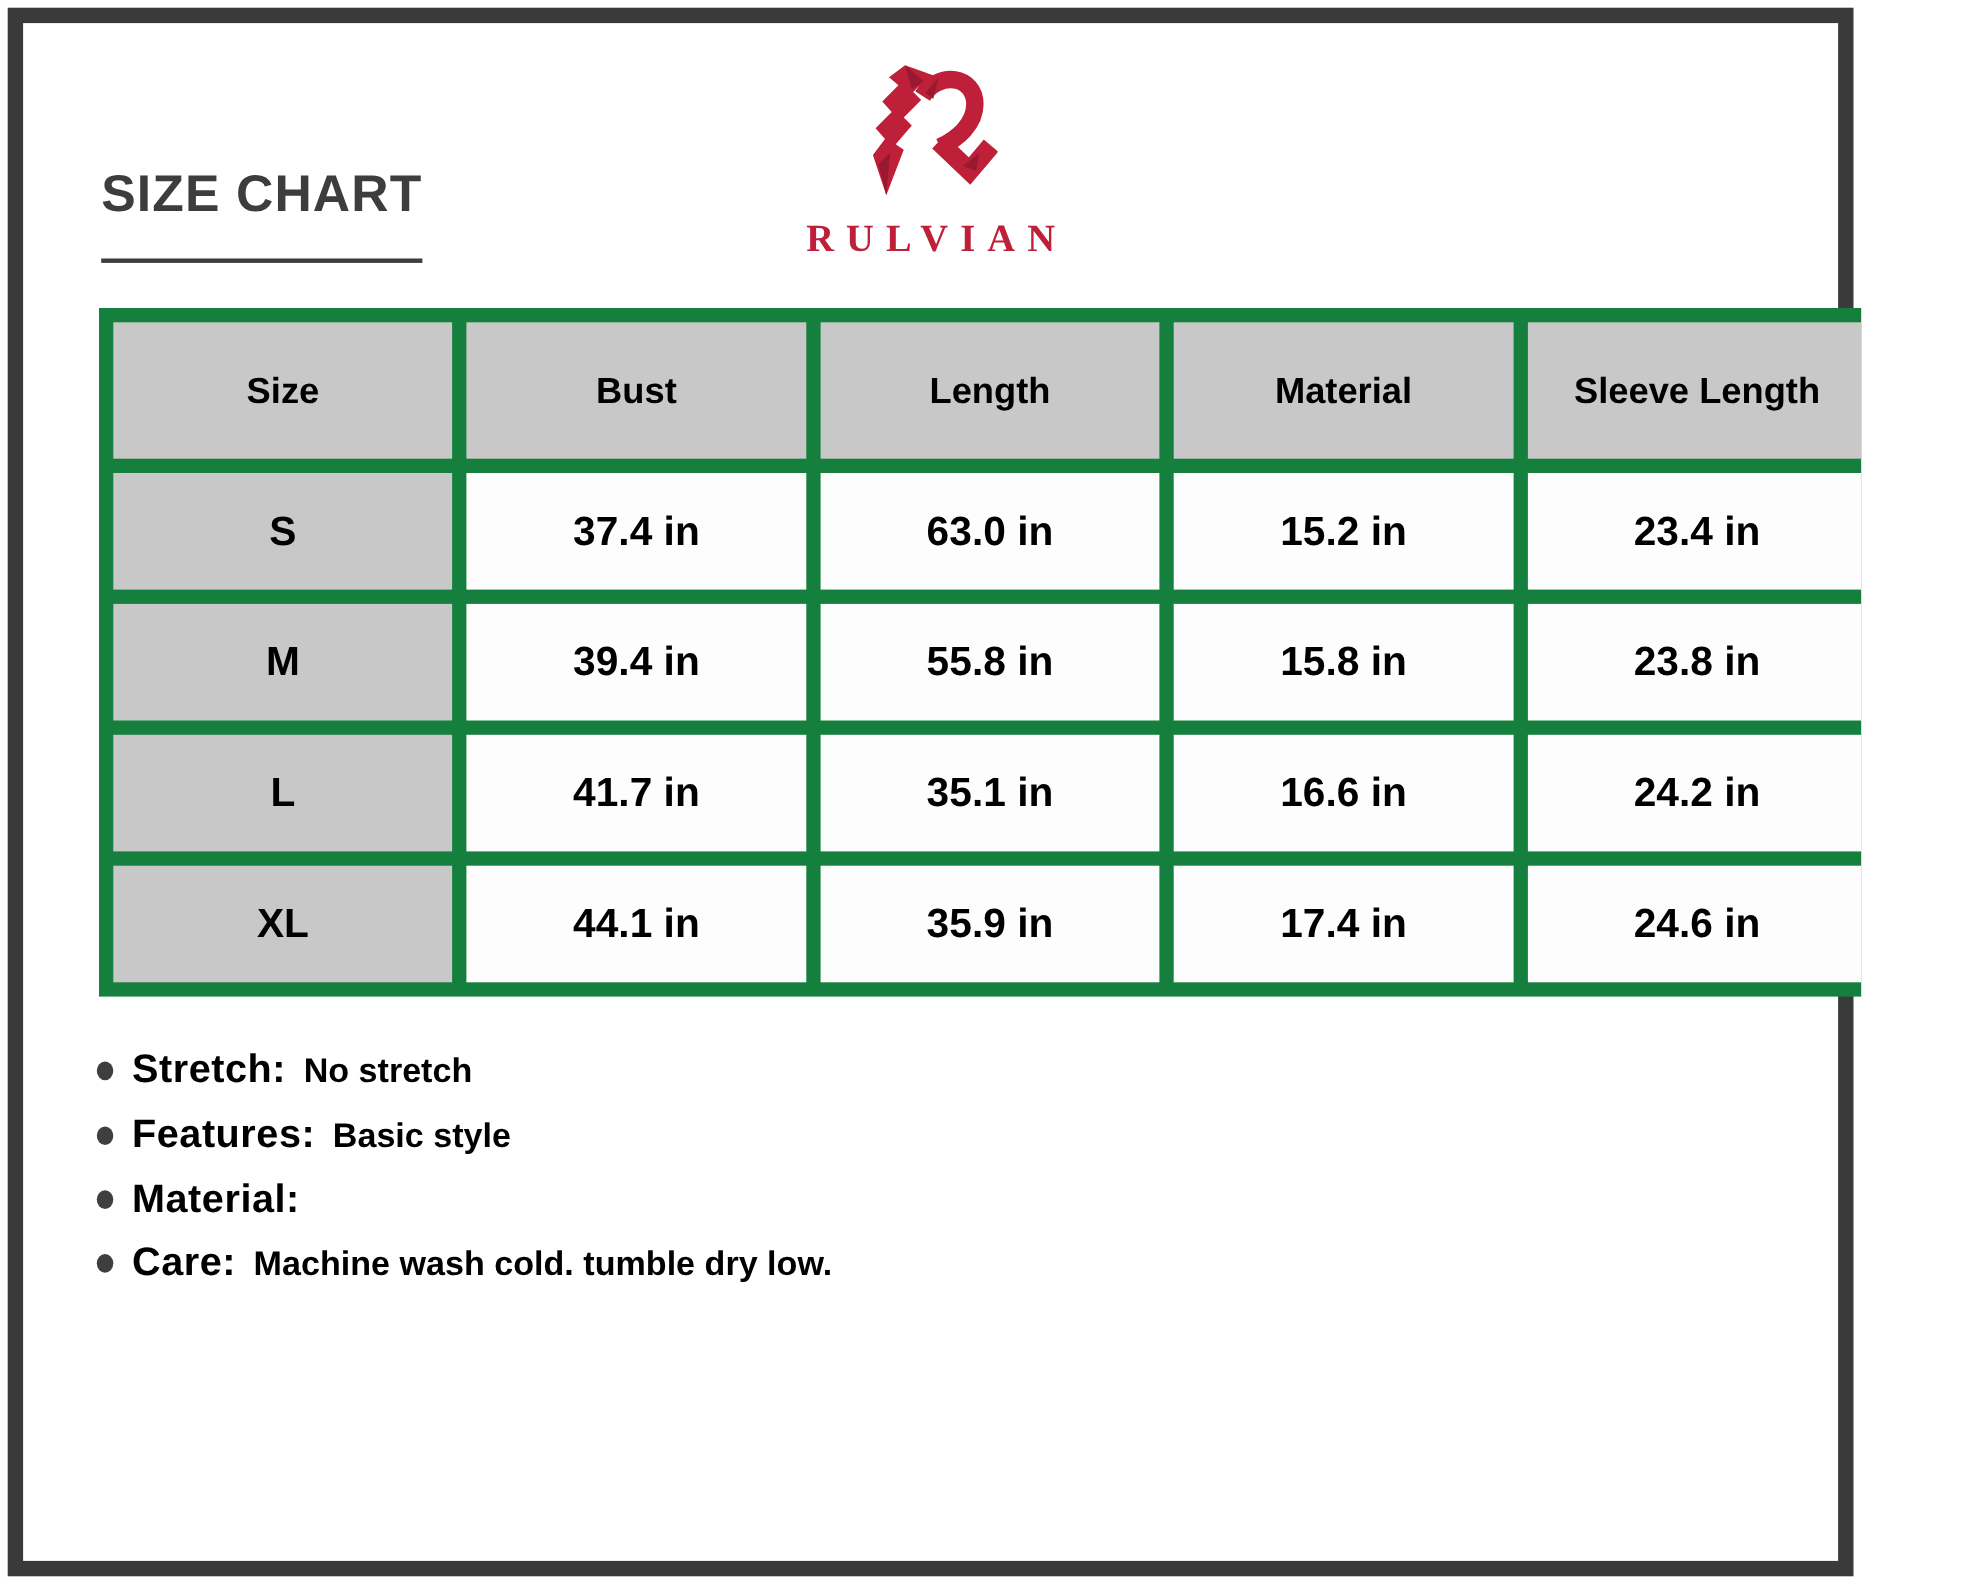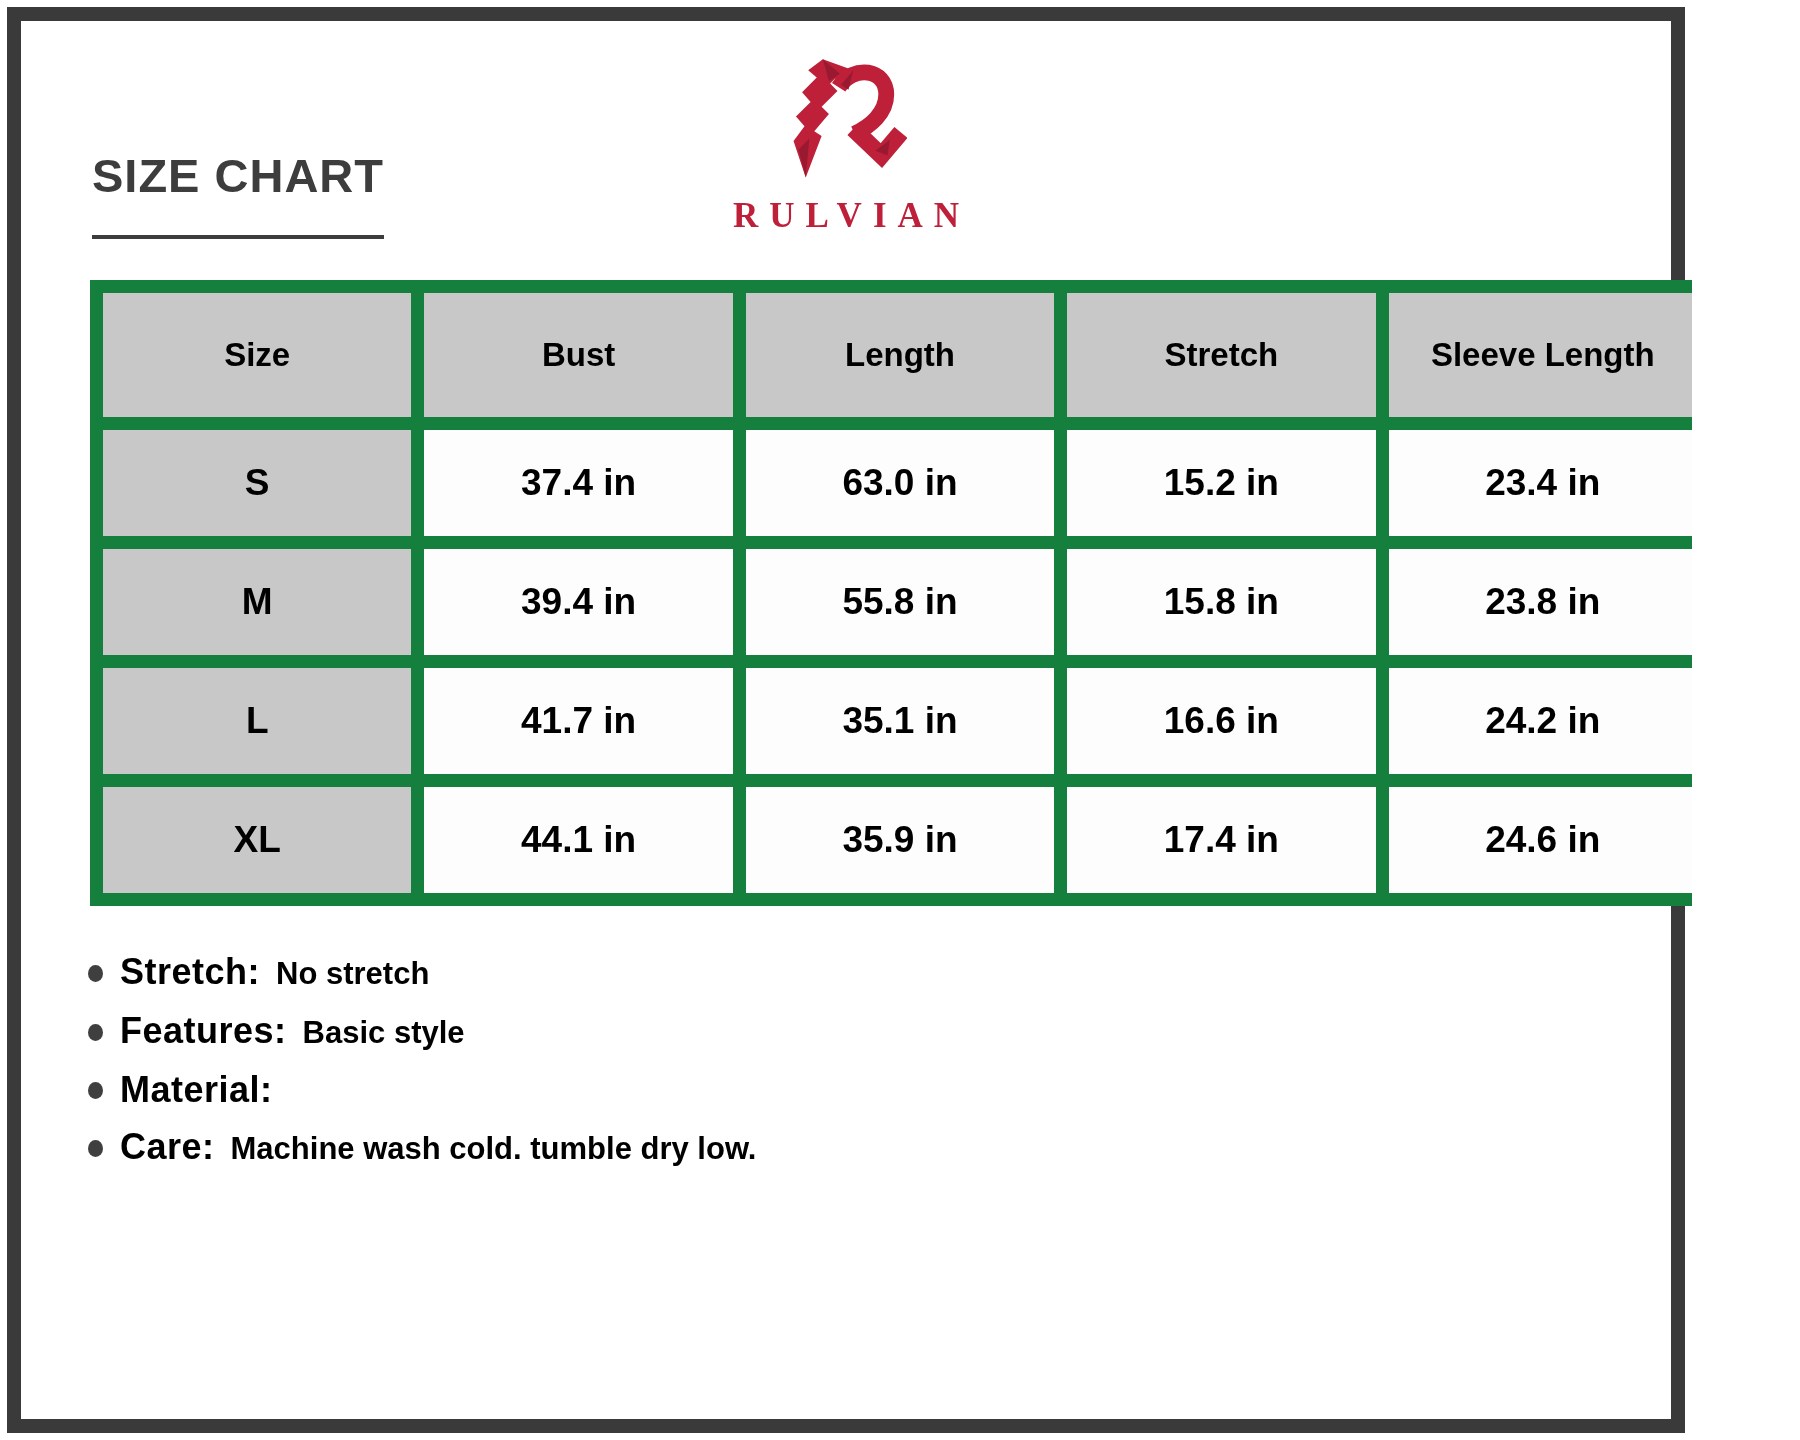--- a/index.html
+++ b/index.html
@@ -164,21 +164,21 @@
     </svg>
     <div class="brand-name">RULVIAN</div>
   </div>
 
   <table class="size-table">
     <thead>
       <tr>
         <th>Size</th>
         <th>Bust</th>
         <th>Length</th>
-        <th>Stretch</th>
+        <th>Material</th>
         <th>Sleeve Length</th>
       </tr>
     </thead>
     <tbody>
       <tr>
         <td class="size-cell">S</td>
         <td>37.4 in</td>
         <td>63.0 in</td>
         <td>15.2 in</td>
         <td>23.4 in</td>

